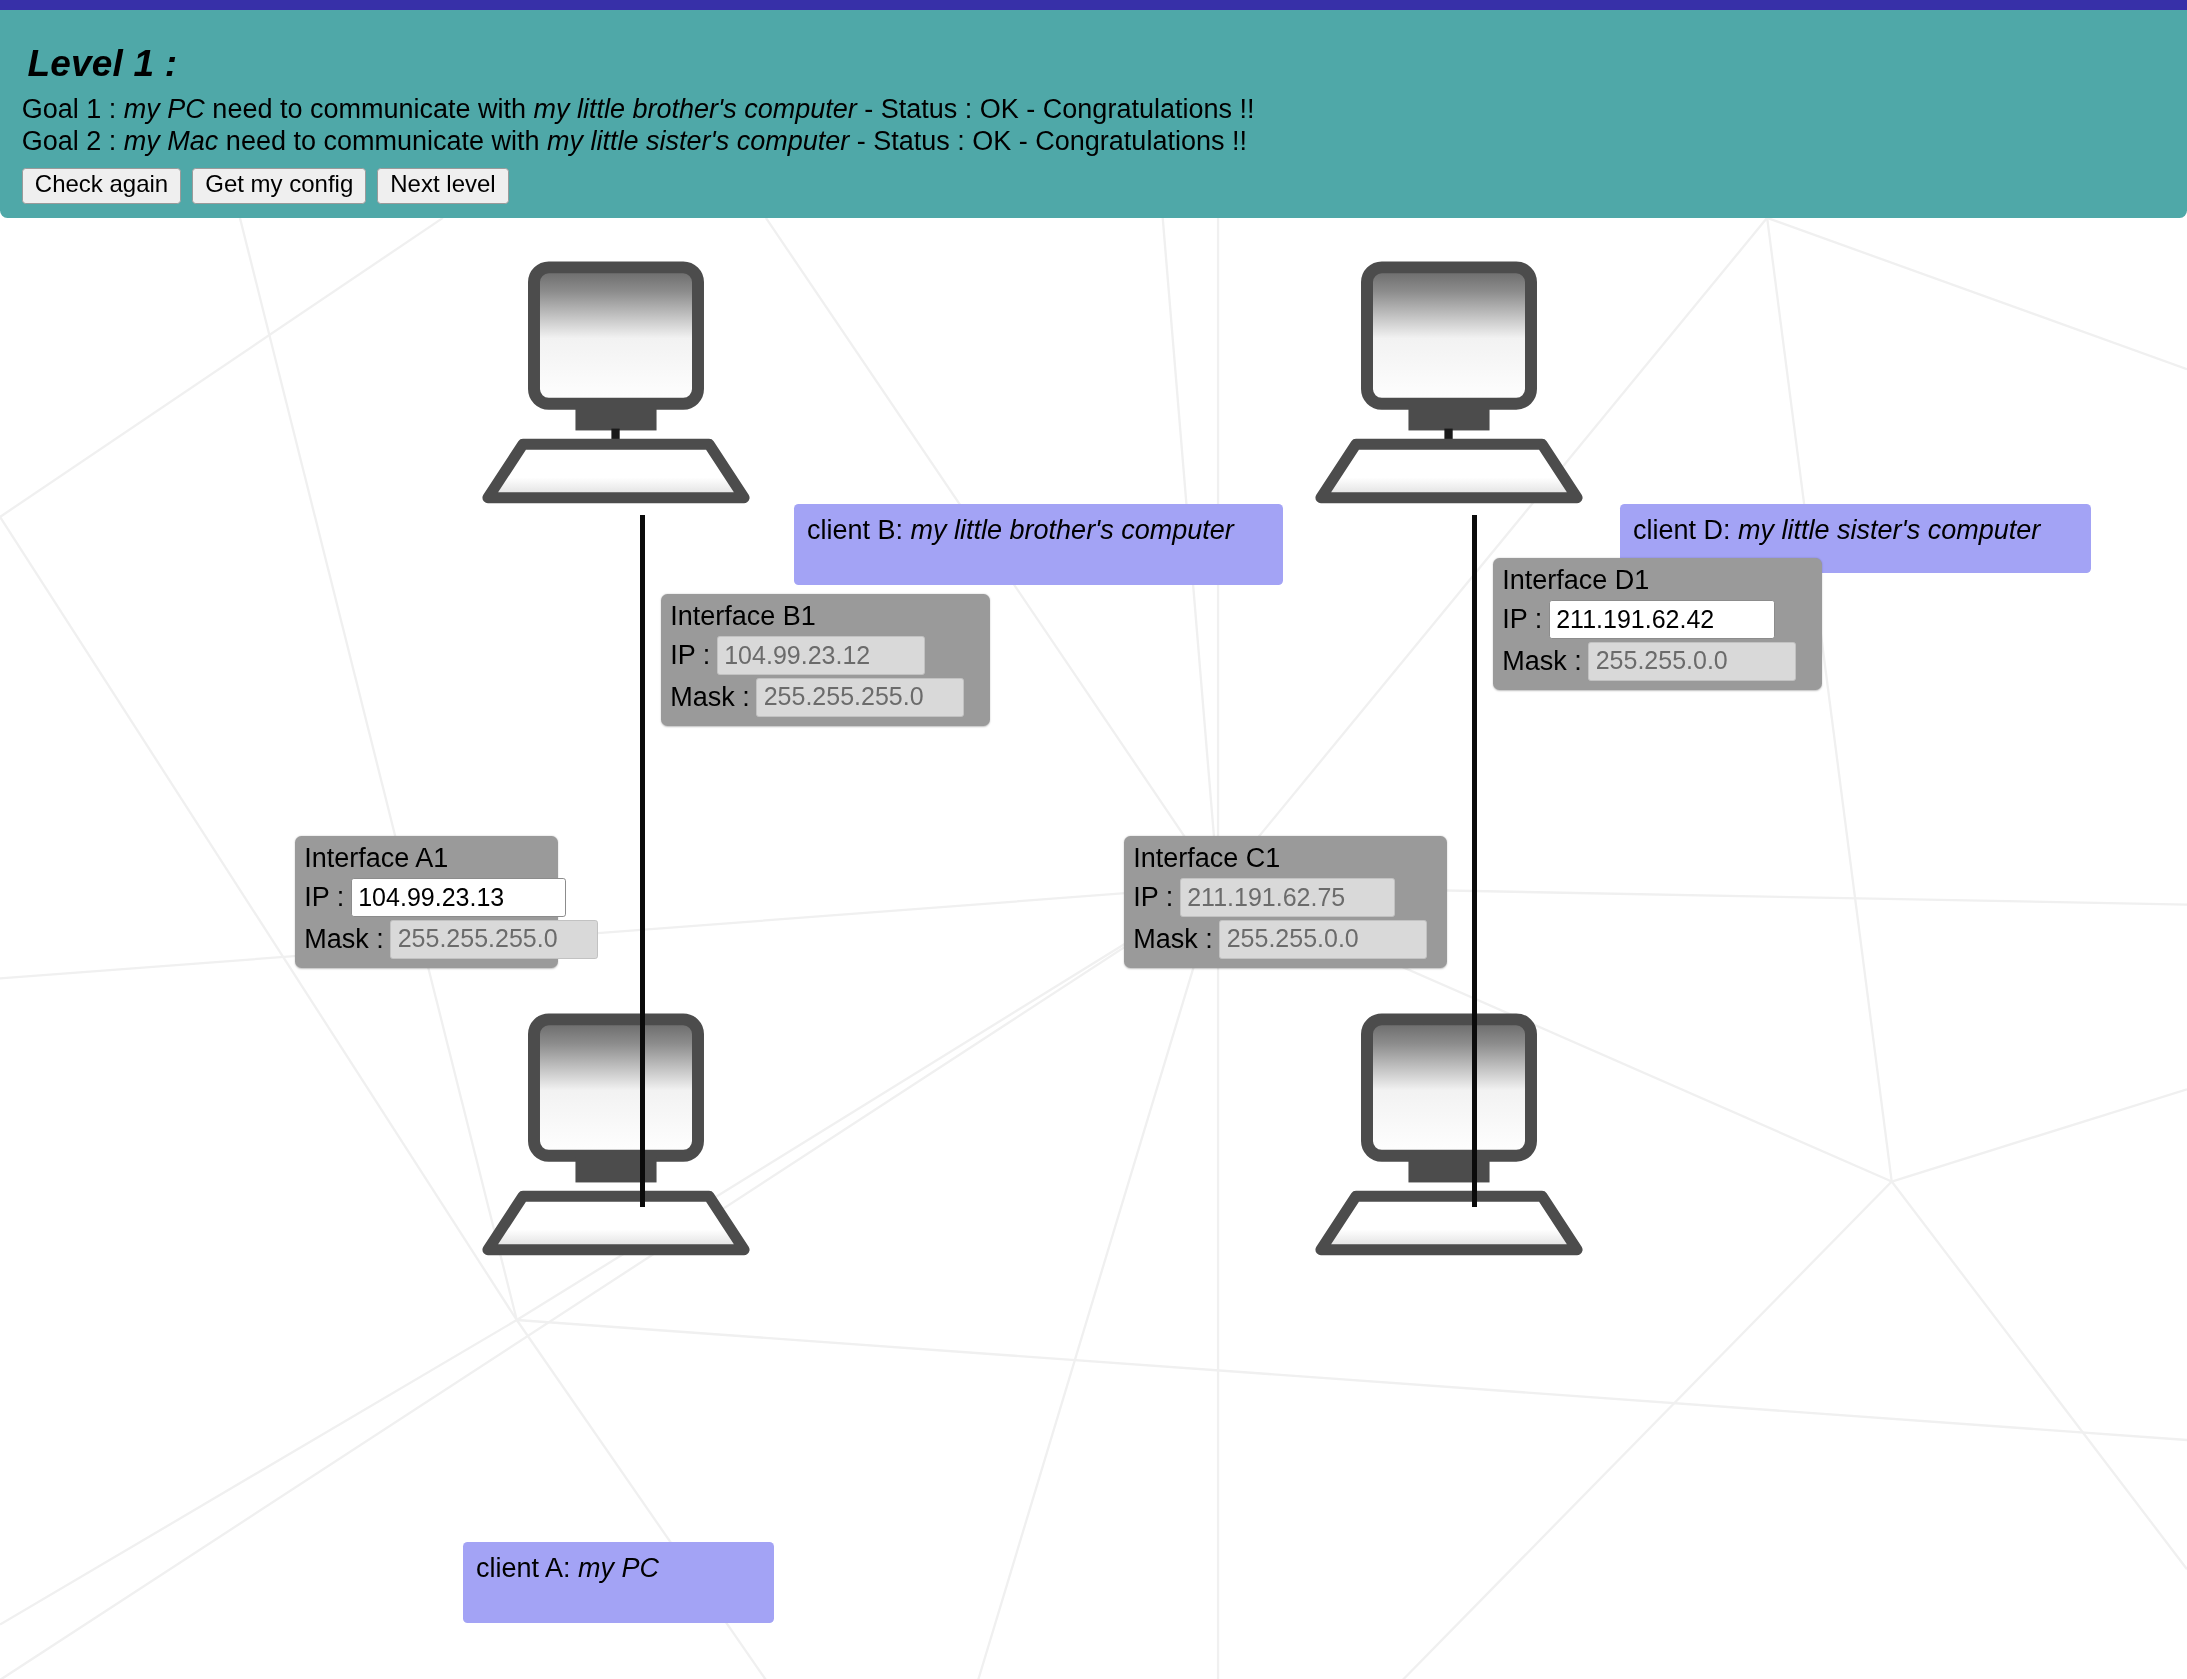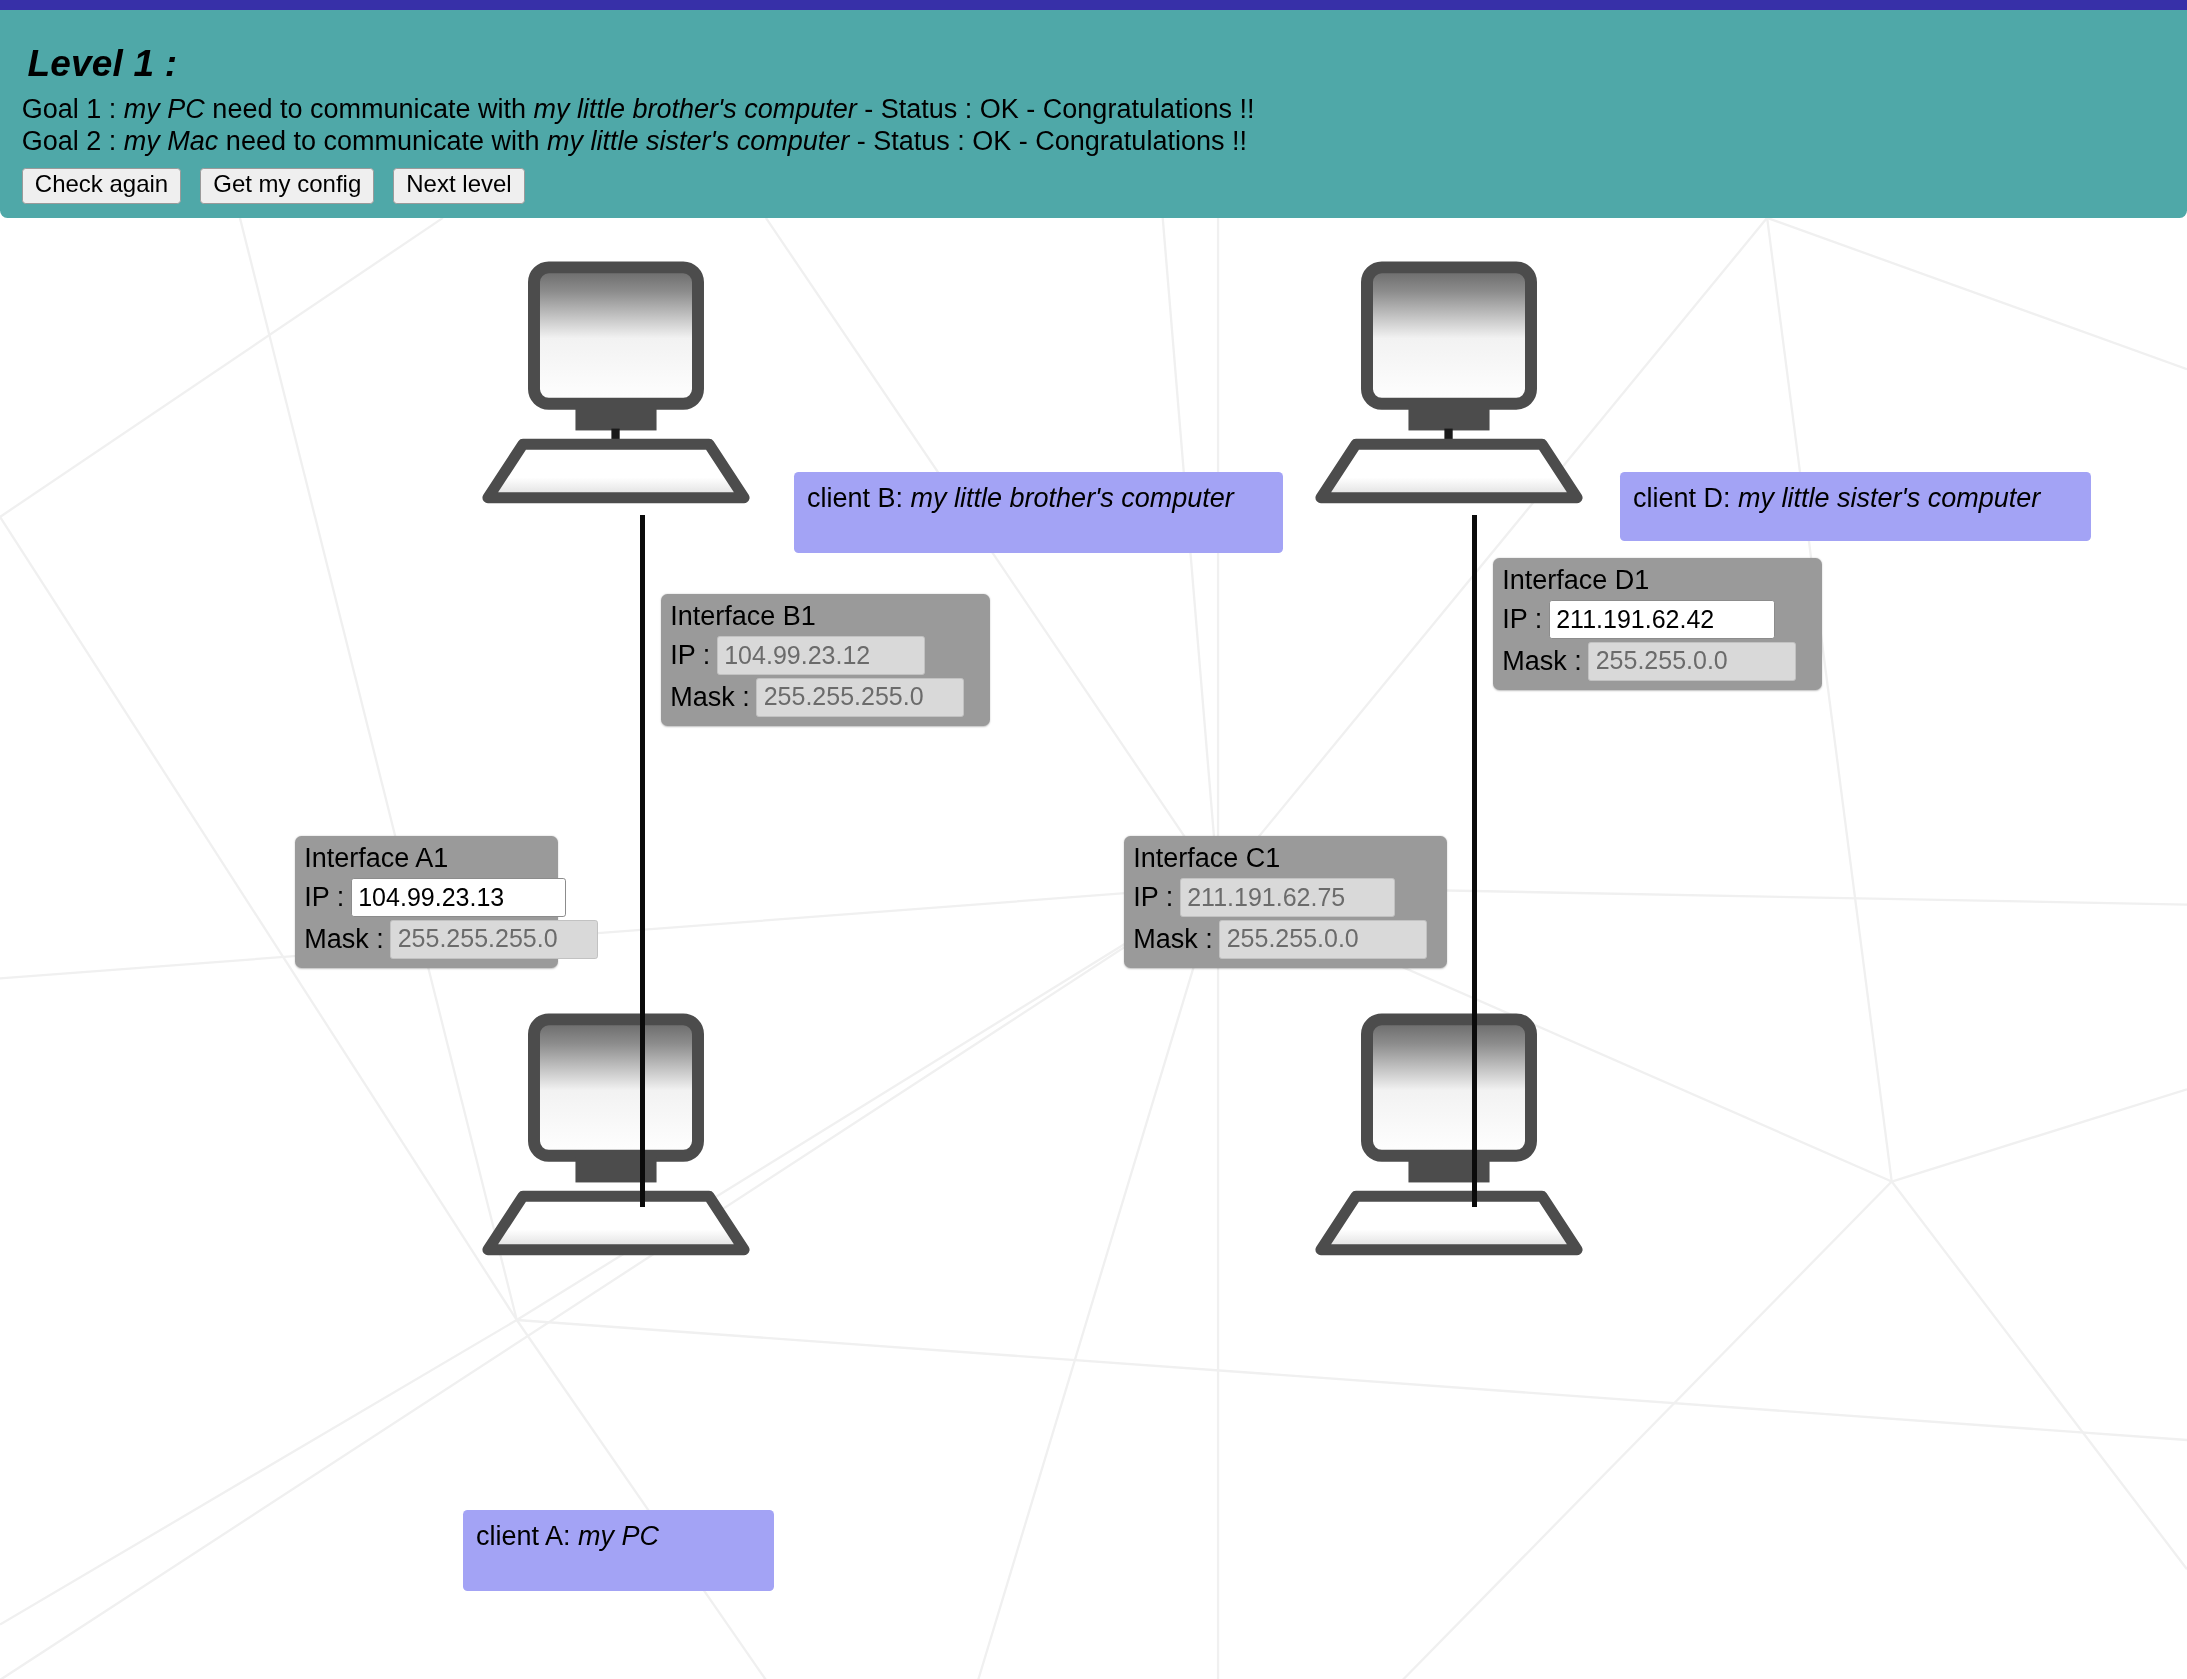--- a/index.html
+++ b/index.html
@@ -61,21 +61,21 @@
     color: #000;
     line-height: 1.22;
     margin-left: 1.8px;
     white-space: nowrap;
   }
   #header .goal-line i { font-style: italic; }
   #header .btn-row {
     margin-top: 9.2px;
     margin-left: 1.8px;
     display: flex;
-    gap: 19px;
+    gap: 11px;
   }
   .ui-button {
     font-family: "Liberation Sans", sans-serif;
     font-size: 24px;
     color: #000;
     background: #efefef;
     border: 0.9px solid #9a9a9a;
     border-radius: 3.7px;
     padding: 2.8px 12px 4.6px 12px;
     line-height: 1.12;
@@ -110,20 +110,21 @@
   
   .client-label {
     position: absolute;
     background: #a3a3f5;
     border-radius: 4.6px;
     color: #000;
     font-size: 27px;
     padding: 11px 1px 0 13px;
     z-index: 3;
     white-space: nowrap;
+    margin-top: 32px;
   }
   .client-label i { font-style: italic; }
 
   
   .iface-box {
     position: absolute;
     background: #9a9a9a;
     border-radius: 6.5px;
     padding: 7.4px 9.2px 9.2px 9.2px;
     z-index: 3;

